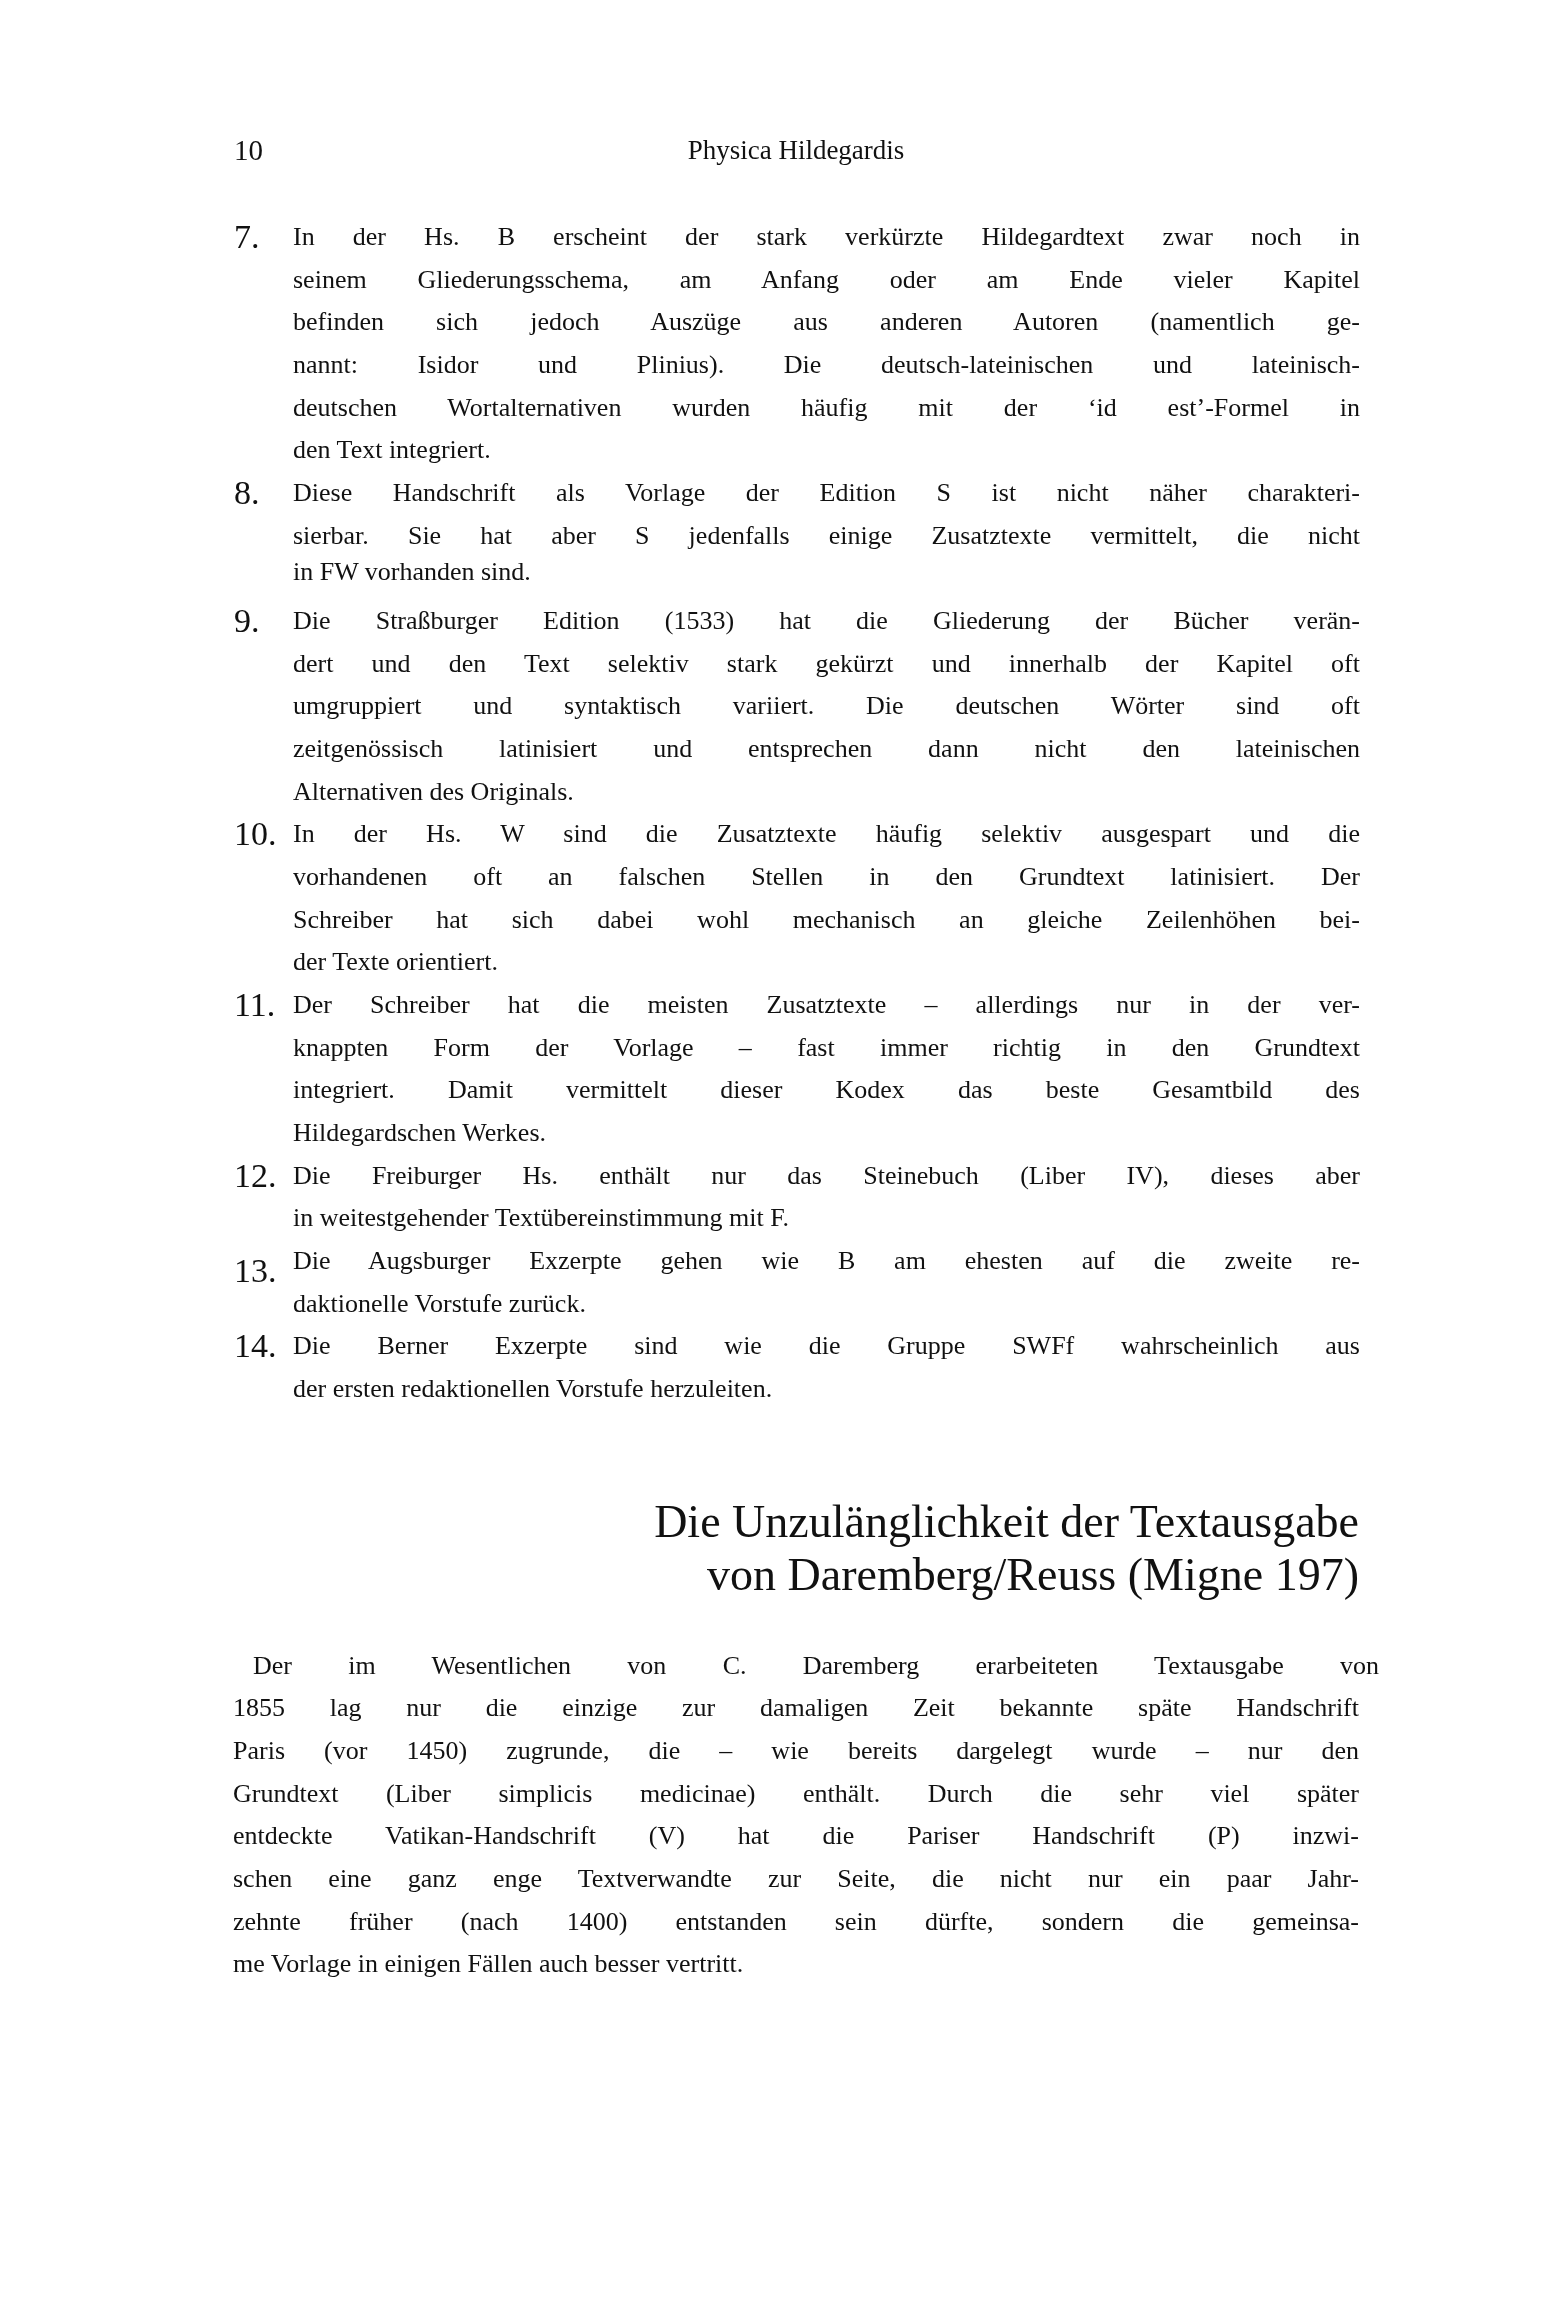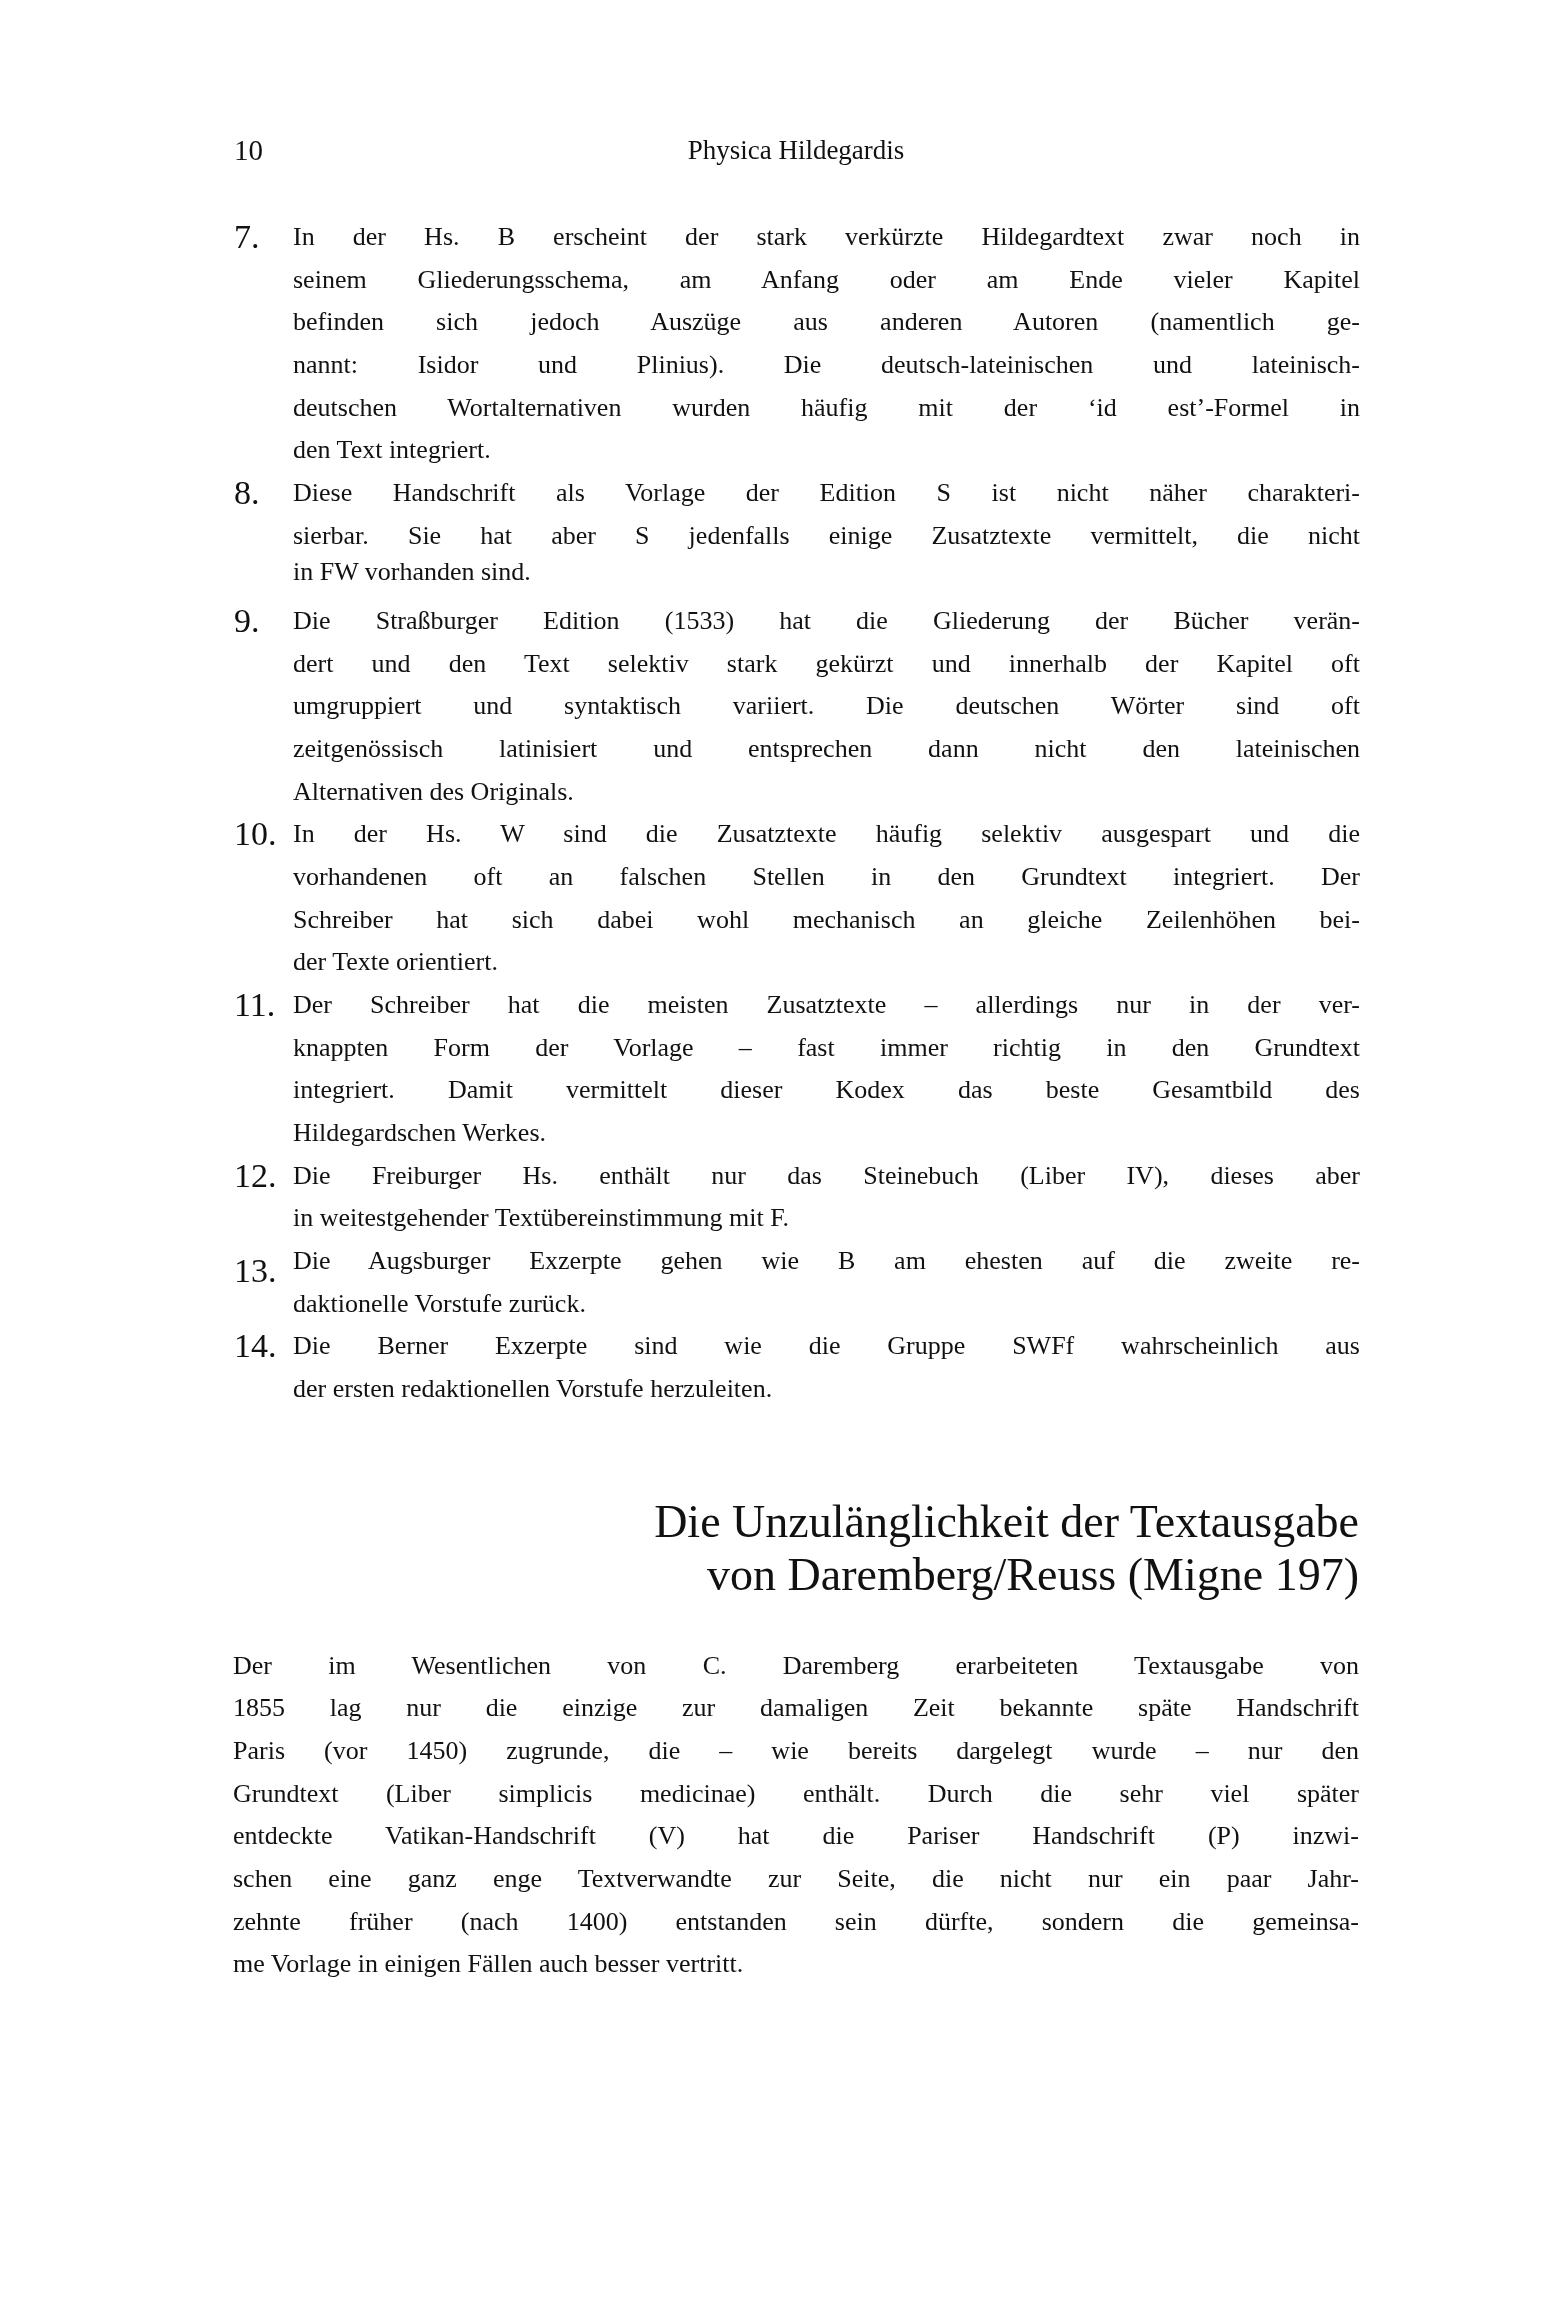--- a/index.html
+++ b/index.html
@@ -35,21 +35,21 @@
     <div class="line item-line j" style="top: 514px;">sierbar. Sie hat aber S jedenfalls einige Zusatztexte vermittelt, die nicht</div>
     <div class="line item-line" style="top: 550px;">in FW vorhanden sind.</div>
     <span class="num" style="top: 599px;">9.</span>
     <div class="line item-line j" style="top: 599px;">Die Straßburger Edition (1533) hat die Gliederung der Bücher verän-</div>
     <div class="line item-line j" style="top: 642px;">dert und den Text selektiv stark gekürzt und innerhalb der Kapitel oft</div>
     <div class="line item-line j" style="top: 684px;">umgruppiert und syntaktisch variiert. Die deutschen Wörter sind oft</div>
     <div class="line item-line j" style="top: 727px;">zeitgenössisch latinisiert und entsprechen dann nicht den lateinischen</div>
     <div class="line item-line" style="top: 770px;">Alternativen des Originals.</div>
     <span class="num" style="top: 812px;">10.</span>
     <div class="line item-line j" style="top: 812px;">In der Hs. W sind die Zusatztexte häufig selektiv ausgespart und die</div>
-    <div class="line item-line j" style="top: 855px;">vorhandenen oft an falschen Stellen in den Grundtext integriert. Der</div>
+    <div class="line item-line j" style="top: 855px;">vorhandenen oft an falschen Stellen in den Grundtext latinisiert. Der</div>
     <div class="line item-line j" style="top: 898px;">Schreiber hat sich dabei wohl mechanisch an gleiche Zeilenhöhen bei-</div>
     <div class="line item-line" style="top: 940px;">der Texte orientiert.</div>
     <span class="num" style="top: 983px;">11.</span>
     <div class="line item-line j" style="top: 983px;">Der Schreiber hat die meisten Zusatztexte – allerdings nur in der ver-</div>
     <div class="line item-line j" style="top: 1026px;">knappten Form der Vorlage – fast immer richtig in den Grundtext</div>
     <div class="line item-line j" style="top: 1068px;">integriert. Damit vermittelt dieser Kodex das beste Gesamtbild des</div>
     <div class="line item-line" style="top: 1111px;">Hildegardschen Werkes.</div>
     <span class="num" style="top: 1154px;">12.</span>
     <div class="line item-line j" style="top: 1154px;">Die Freiburger Hs. enthält nur das Steinebuch (Liber IV), dieses aber</div>
     <div class="line item-line" style="top: 1196px;">in weitestgehender Textübereinstimmung mit F.</div>
@@ -60,21 +60,21 @@
     <div class="line item-line j" style="top: 1324px;">Die Berner Exzerpte sind wie die Gruppe SWFf wahrscheinlich aus</div>
     <div class="line item-line" style="top: 1367px;">der ersten redaktionellen Vorstufe herzuleiten.</div>
   </div>
 
 <div>
   <div class="heading" style="top:1495px">Die Unzulänglichkeit der Textausgabe</div>
   <div class="heading" style="top:1548px">von Daremberg/Reuss (Migne 197)</div>
 </div>
 
 <div id="para">
-    <div class="line para-line j" style="top: 1644px;">Der im Wesentlichen von C. Daremberg erarbeiteten Textausgabe von</div>
+    <div class="line para-line j" style="top: 1644px; margin-left: 20px;">Der im Wesentlichen von C. Daremberg erarbeiteten Textausgabe von</div>
     <div class="line para-line j" style="top: 1686px;">1855 lag nur die einzige zur damaligen Zeit bekannte späte Handschrift</div>
     <div class="line para-line j" style="top: 1729px;">Paris (vor 1450) zugrunde, die – wie bereits dargelegt wurde – nur den</div>
     <div class="line para-line j" style="top: 1772px;">Grundtext (Liber simplicis medicinae) enthält. Durch die sehr viel später</div>
     <div class="line para-line j" style="top: 1814px;">entdeckte Vatikan-Handschrift (V) hat die Pariser Handschrift (P) inzwi-</div>
     <div class="line para-line j" style="top: 1857px;">schen eine ganz enge Textverwandte zur Seite, die nicht nur ein paar Jahr-</div>
     <div class="line para-line j" style="top: 1900px;">zehnte früher (nach 1400) entstanden sein dürfte, sondern die gemeinsa-</div>
     <div class="line para-line" style="top: 1942px;">me Vorlage in einigen Fällen auch besser vertritt.</div>
   </div>
 
 

